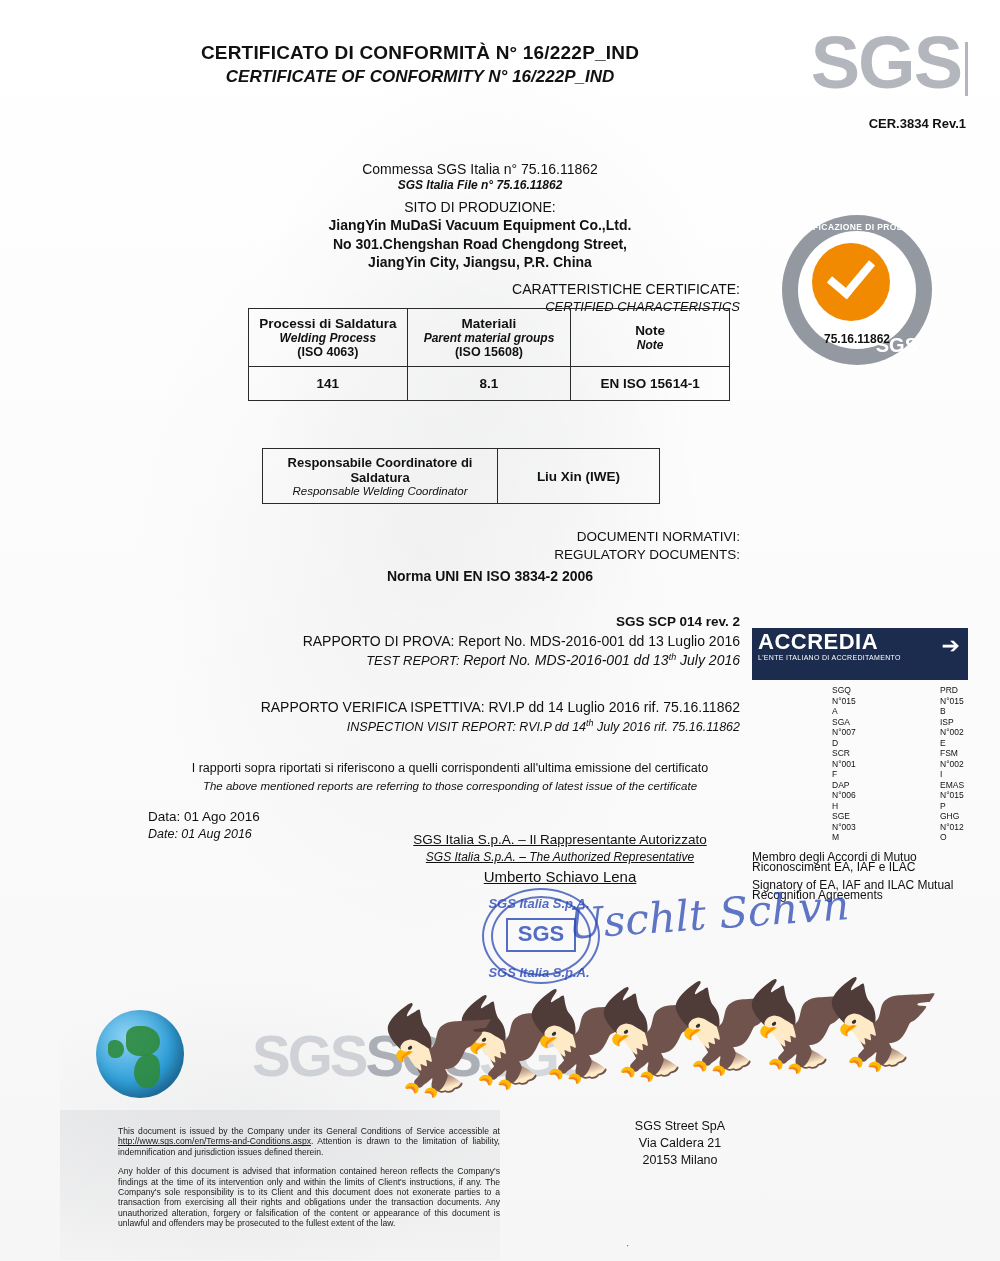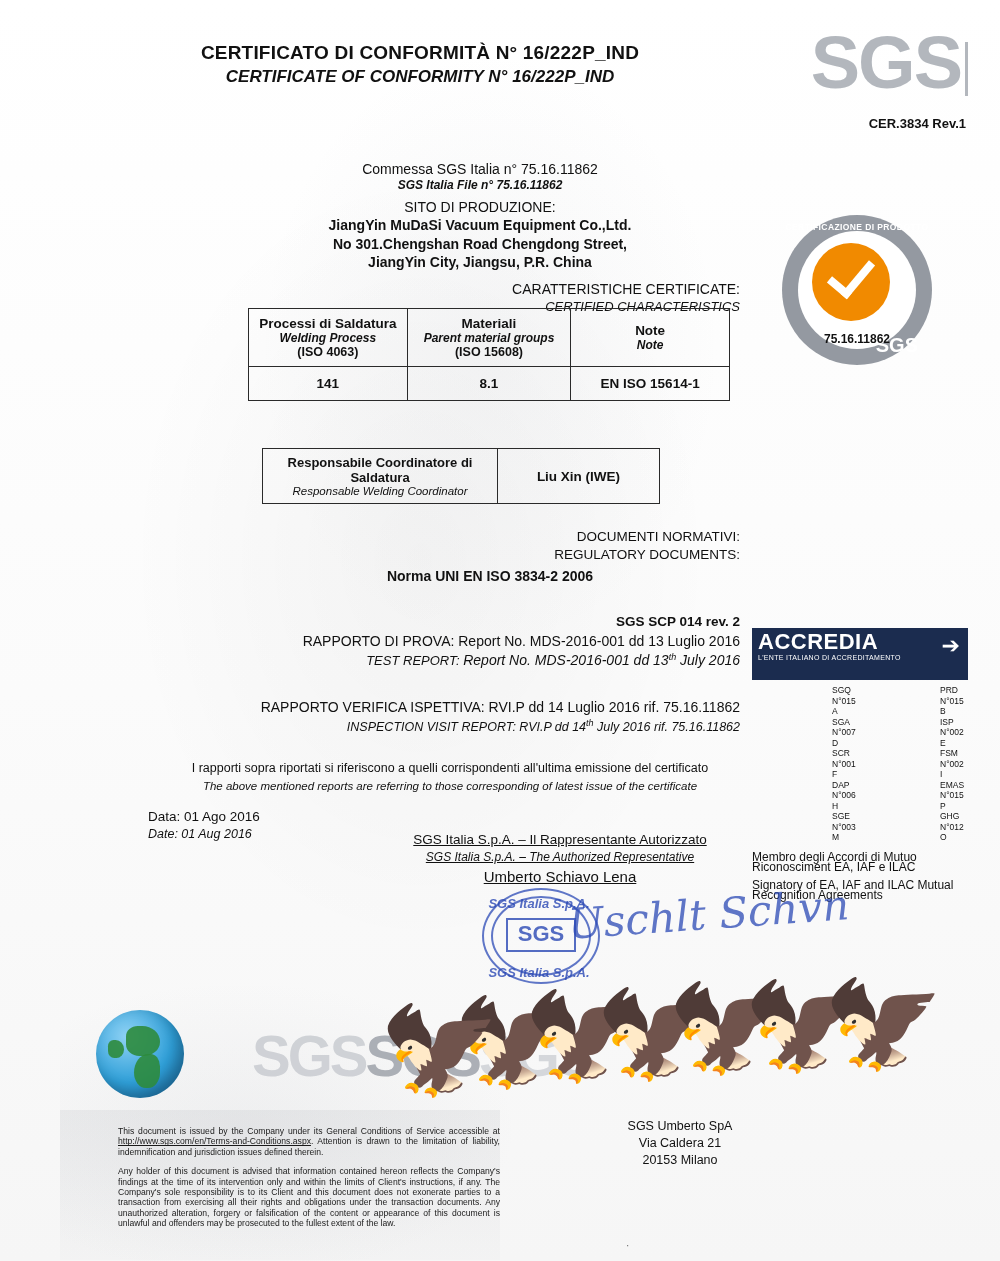--- a/index.html
+++ b/index.html
@@ -599,20 +599,20 @@
   </div>
 
   <div class="foot-left">
     <p>
       <span>This  document  is  issued  by  the  Company  under  its  General  Conditions  of  Service  accessible at </span><a href="#">http://www.sgs.com/en/Terms-and-Conditions.aspx</a><span>. Attention is drawn to the limitation of liability, indemnification and jurisdiction issues defined therein.</span>
     </p>
     <p>Any holder of this document is advised that information contained hereon reflects the Company's findings at the time of its intervention only and within the limits of Client's instructions, if any. The Company's sole responsibility is to its Client and this document does not exonerate parties to a transaction from exercising all their rights and obligations under the transaction documents. Any unauthorized alteration, forgery or falsification of the content or appearance of this document is unlawful and offenders may be prosecuted to the fullest extent of the law.</p>
   </div>
 
   <div class="foot-addr">
-    <div>SGS Umberto SpA</div>
+    <div>SGS Street SpA</div>
     <div>Via Caldera 21</div>
     <div>20153 Milano</div>
   </div>
 
   <div class="dot-mark">·</div>
 
 </div>
 
 </body></html>

